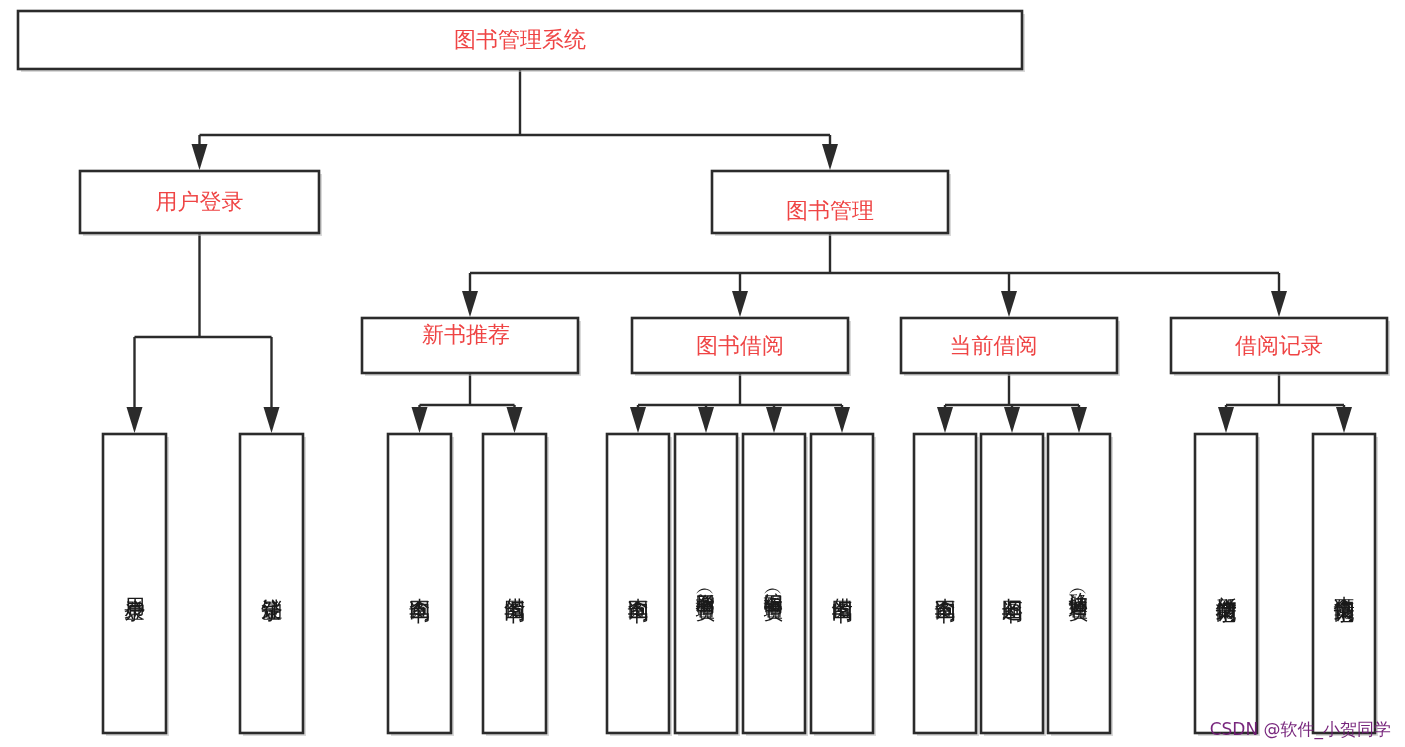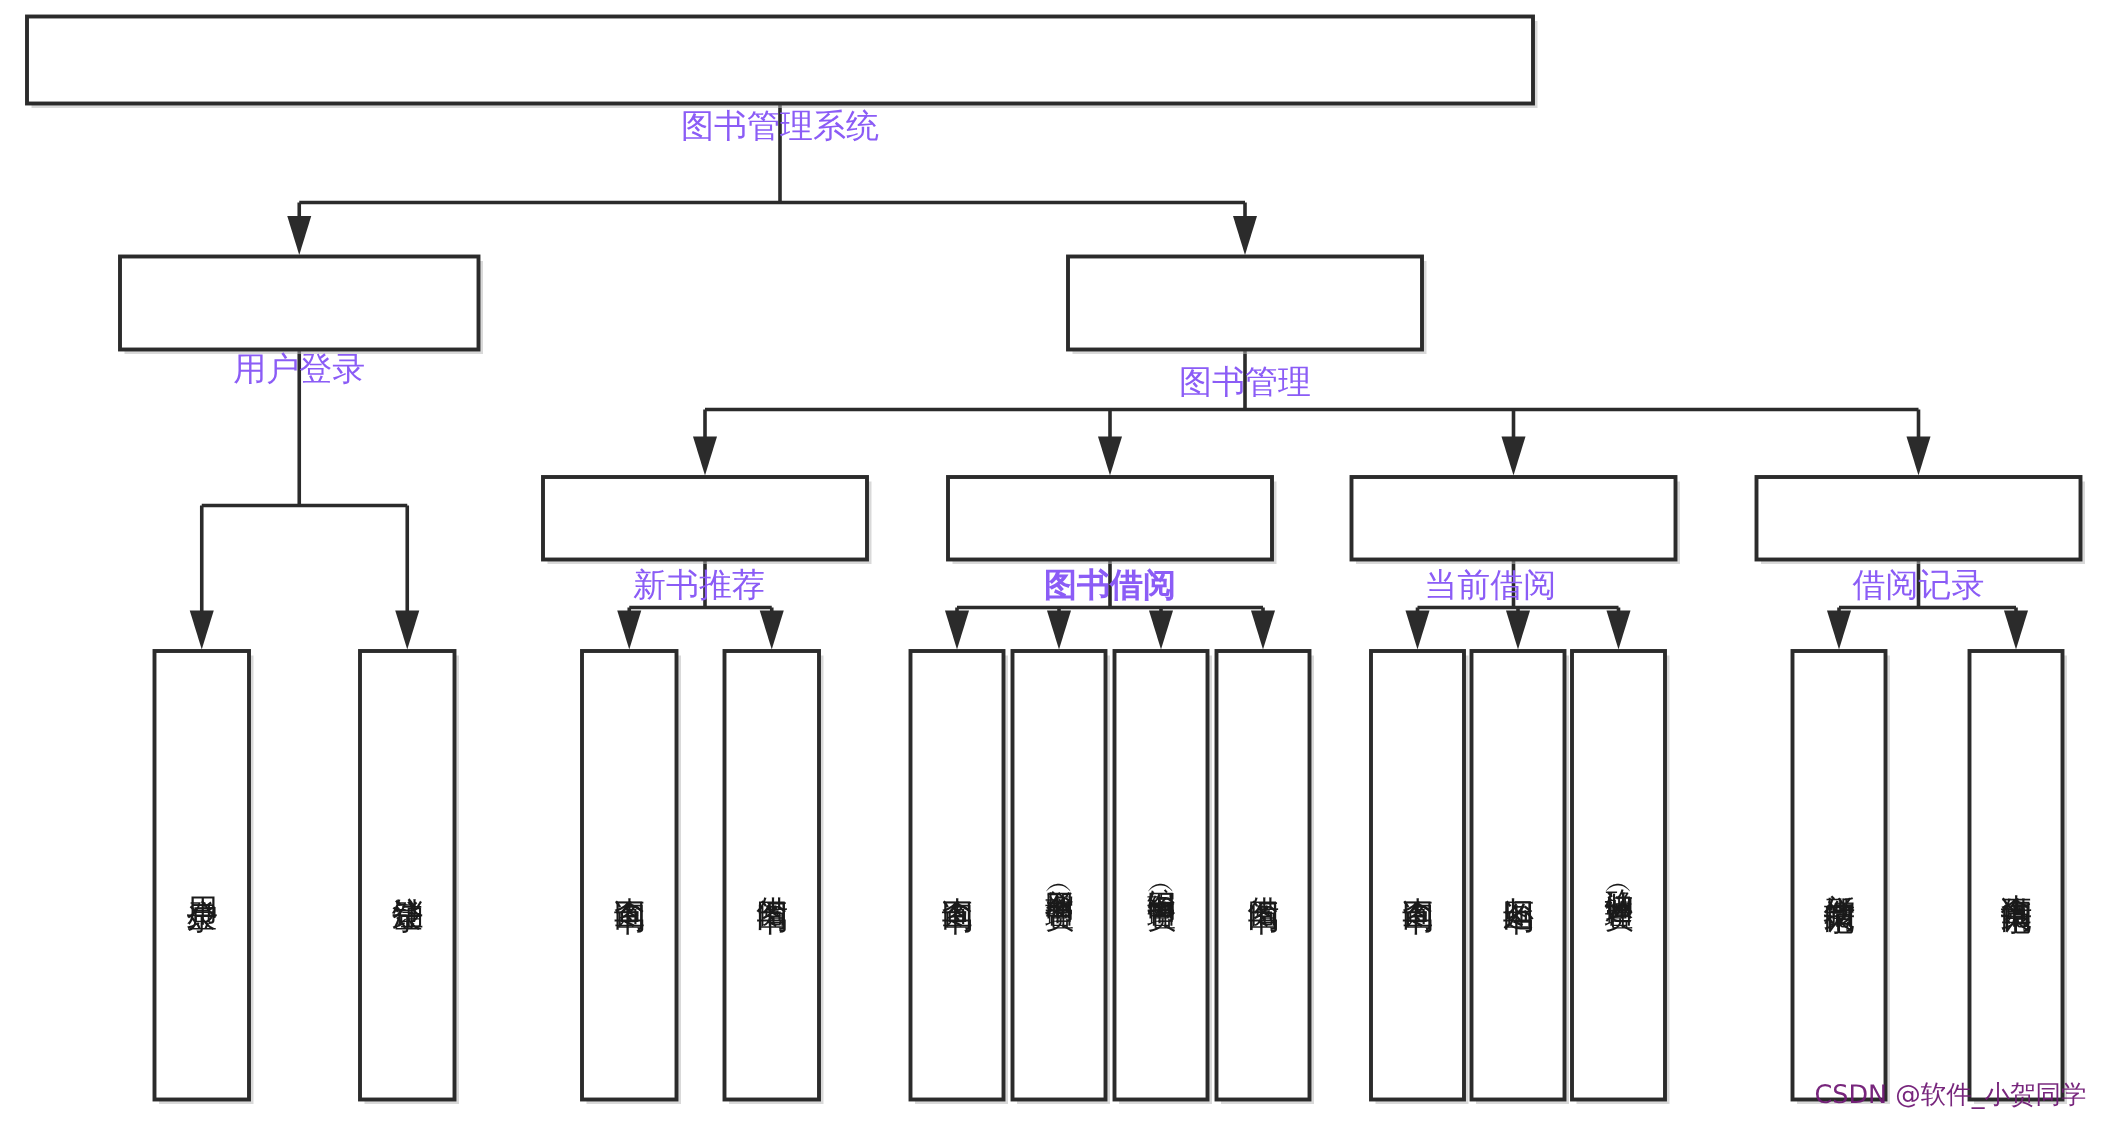--- a/index.html
+++ b/index.html
@@ -64,25 +64,24 @@
     pointer-events: none;
     user-select: none;
   }
   .hlabel-wrap {
     position: absolute;
     display: flex;
     align-items: center;
     justify-content: center;
     font-family: "DejaVu Sans", "Liberation Sans", sans-serif;
     font-size: 22px;
-    color: #8b5cf6;
+    color: #ef4444;
     white-space: nowrap;
     pointer-events: none;
     user-select: none;
-    margin-top: 44px;
   }
   #watermark {
     position: absolute;
     right: 14px;
     bottom: 6px;
     font-family: "DejaVu Sans", "Liberation Sans", sans-serif;
     font-size: 17px;
     color: #701a75;
     opacity: 0.95;
     white-space: nowrap;
@@ -230,22 +229,22 @@
           <rect x="1316" y="437" width="62" height="299" class="node-box-shadow"></rect>
           <rect x="1313" y="434" width="62" height="299" class="node-box"></rect>
         </g>
       </g>
   </svg>
 
   <div id="labels-layer">
       <div class="hlabel-wrap" style="left: 18px; top: 11px; width: 1004px; height: 58px;">图书管理系统</div>
       <div class="hlabel-wrap" style="left: 80px; top: 171px; width: 239px; height: 62px;">用户登录</div>
       <div class="hlabel-wrap" style="left: 712px; top: 171px; width: 236px; height: 80px;">图书管理</div>
-      <div class="hlabel-wrap" style="left: 362px; top: 318px; width: 208px; height: 55px; font-family: Liberation Mono, monospace;">新书推荐</div>
-      <div class="hlabel-wrap" style="left: 632px; top: 318px; width: 216px; height: 55px; font-weight: bold;">图书借阅</div>
+      <div class="hlabel-wrap" style="left: 362px; top: 307px; width: 208px; height: 55px; font-family: Liberation Mono, monospace;">新书推荐</div>
+      <div class="hlabel-wrap" style="left: 632px; top: 318px; width: 216px; height: 55px;">图书借阅</div>
       <div class="hlabel-wrap" style="left: 901px; top: 318px; width: 185px; height: 55px;">当前借阅</div>
       <div class="hlabel-wrap" style="left: 1171px; top: 318px; width: 216px; height: 55px;">借阅记录</div>
       <div class="vlabel-wrap" style="left: 103px; top: 434px; width: 63px; height: 299px; font-size: 21px;">用户登录</div>
       <div class="vlabel-wrap" style="left: 240px; top: 434px; width: 63px; height: 299px; font-size: 21px;">注销登录</div>
       <div class="vlabel-wrap" style="left: 388px; top: 434px; width: 63px; height: 299px; font-size: 21px;">查询图书</div>
       <div class="vlabel-wrap" style="left: 483px; top: 434px; width: 63px; height: 299px; font-size: 21px;">借阅图书</div>
       <div class="vlabel-wrap" style="left: 607px; top: 434px; width: 62px; height: 299px; font-size: 21px;">查询图书</div>
       <div class="vlabel-wrap" style="left: 675px; top: 434px; width: 62px; height: 299px; font-size: 19px;">新增图书（管理员）</div>
       <div class="vlabel-wrap" style="left: 743px; top: 434px; width: 62px; height: 299px; font-size: 19px;">编辑图书（管理员）</div>
       <div class="vlabel-wrap" style="left: 811px; top: 434px; width: 62px; height: 299px; font-size: 21px;">借阅图书</div>

